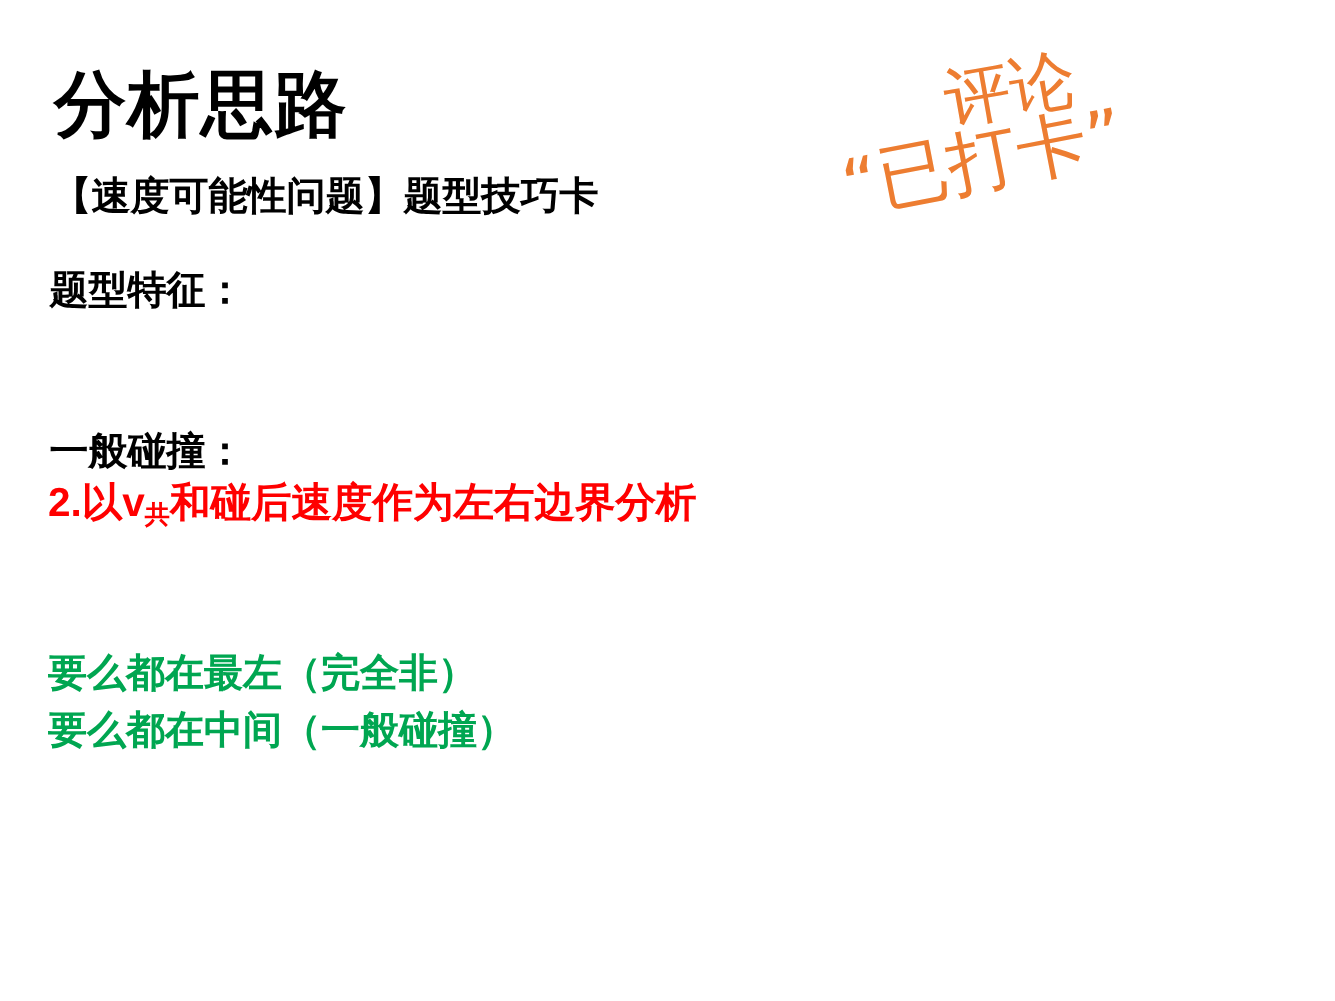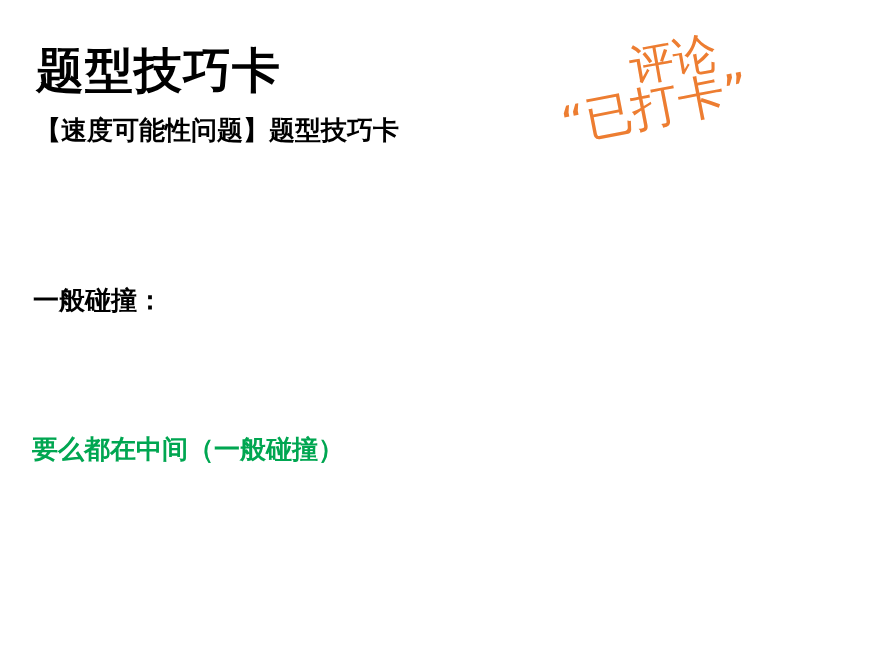--- a/index.html
+++ b/index.html
@@ -143,33 +143,38 @@
     font-weight: 700;
     color: #00A651;
     white-space: nowrap;
   }
 </style>
 </head>
 <body>
 
 <div id="slide">
 
-  <div class="title">题型技巧卡</div>
+  <div class="title">分析思路</div>
 
   <div class="subtitle">【速度可能性问题】题型技巧卡</div>
 
   <div class="stamp">
     <div class="stamp-line stamp-line-1">评论</div>
     <div class="stamp-line stamp-line-2">“已打卡”</div>
   </div>
 
+  <div class="section-head" id="head-feature">题型特征：</div>
 
 
   <div class="section-head" id="head-analysis">一般碰撞：</div>
 
   <ul class="analysis-list">
+    <li class="analysis-line">
+      <span>2.</span><span>以</span><span class="var-v">v</span><sub>共</sub><span>和碰后速度作为左右边界分析</span>
+    </li>
   </ul>
 
   <ul class="conclusion-list">
+    <li class="conclusion-line">要么都在最左（完全非）</li>
     <li class="conclusion-line">要么都在中间（一般碰撞）</li>
   </ul>
 
 </div>
 
 </body></html>

